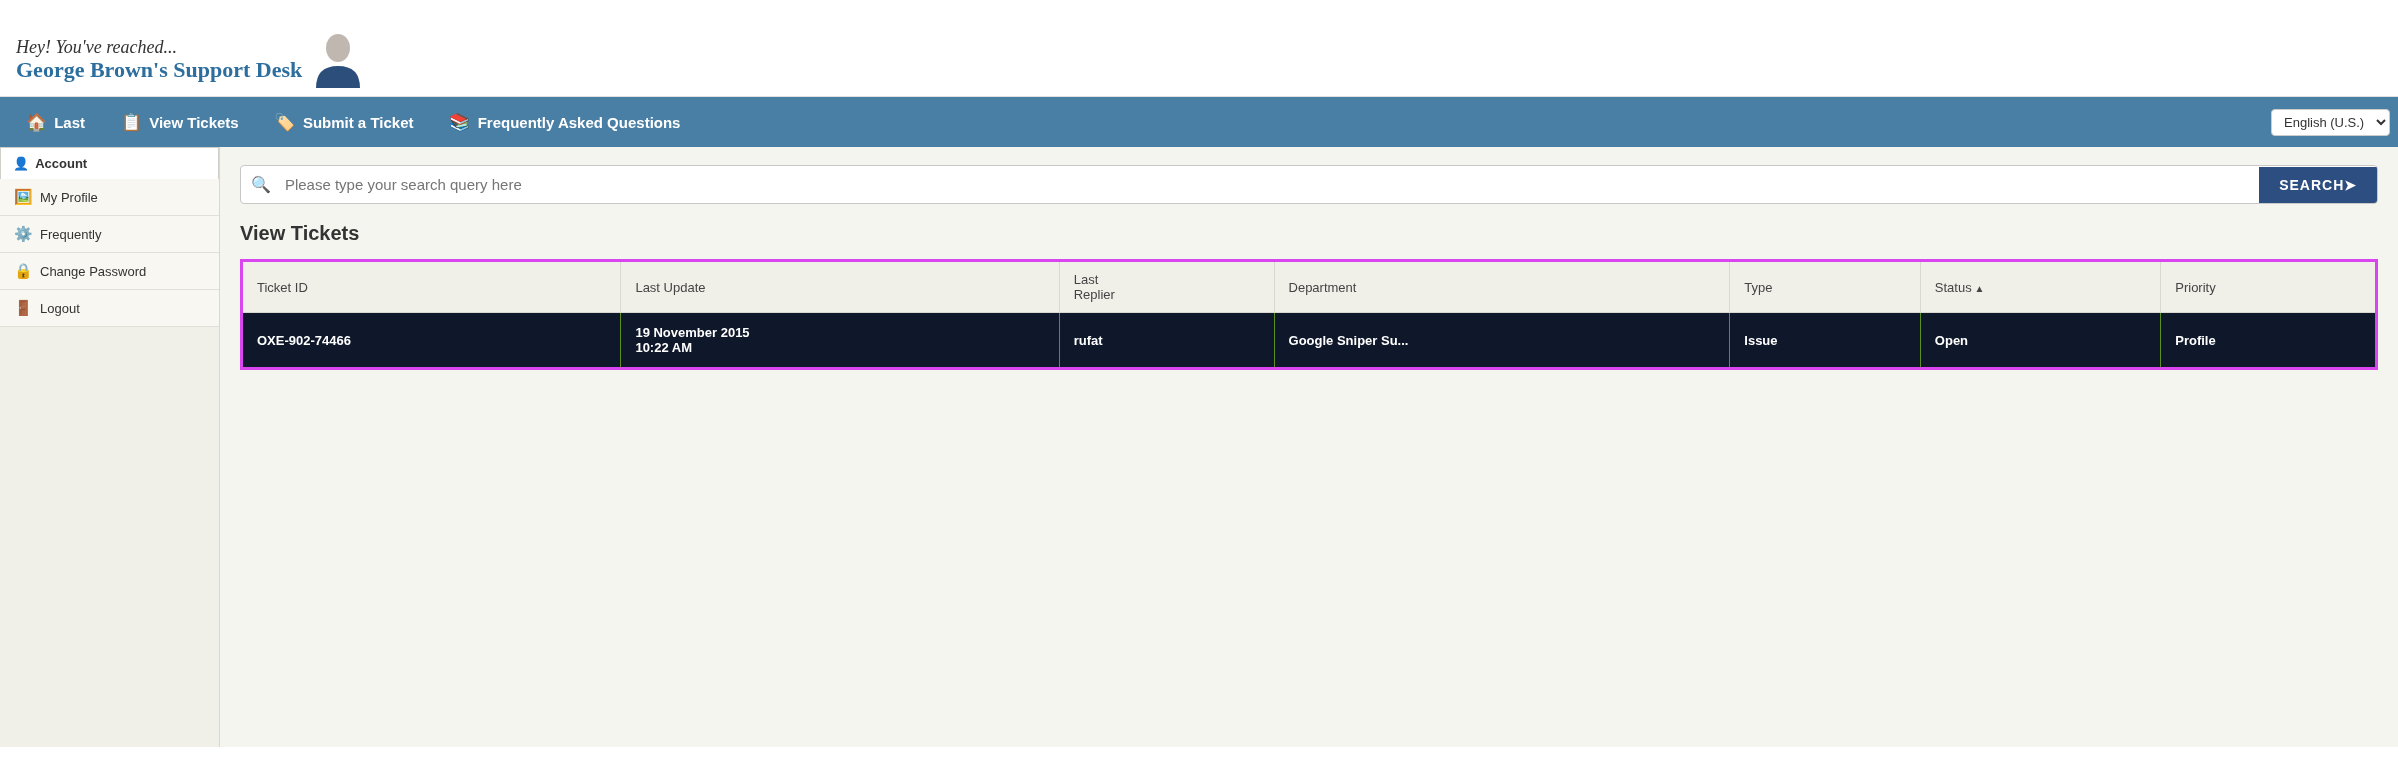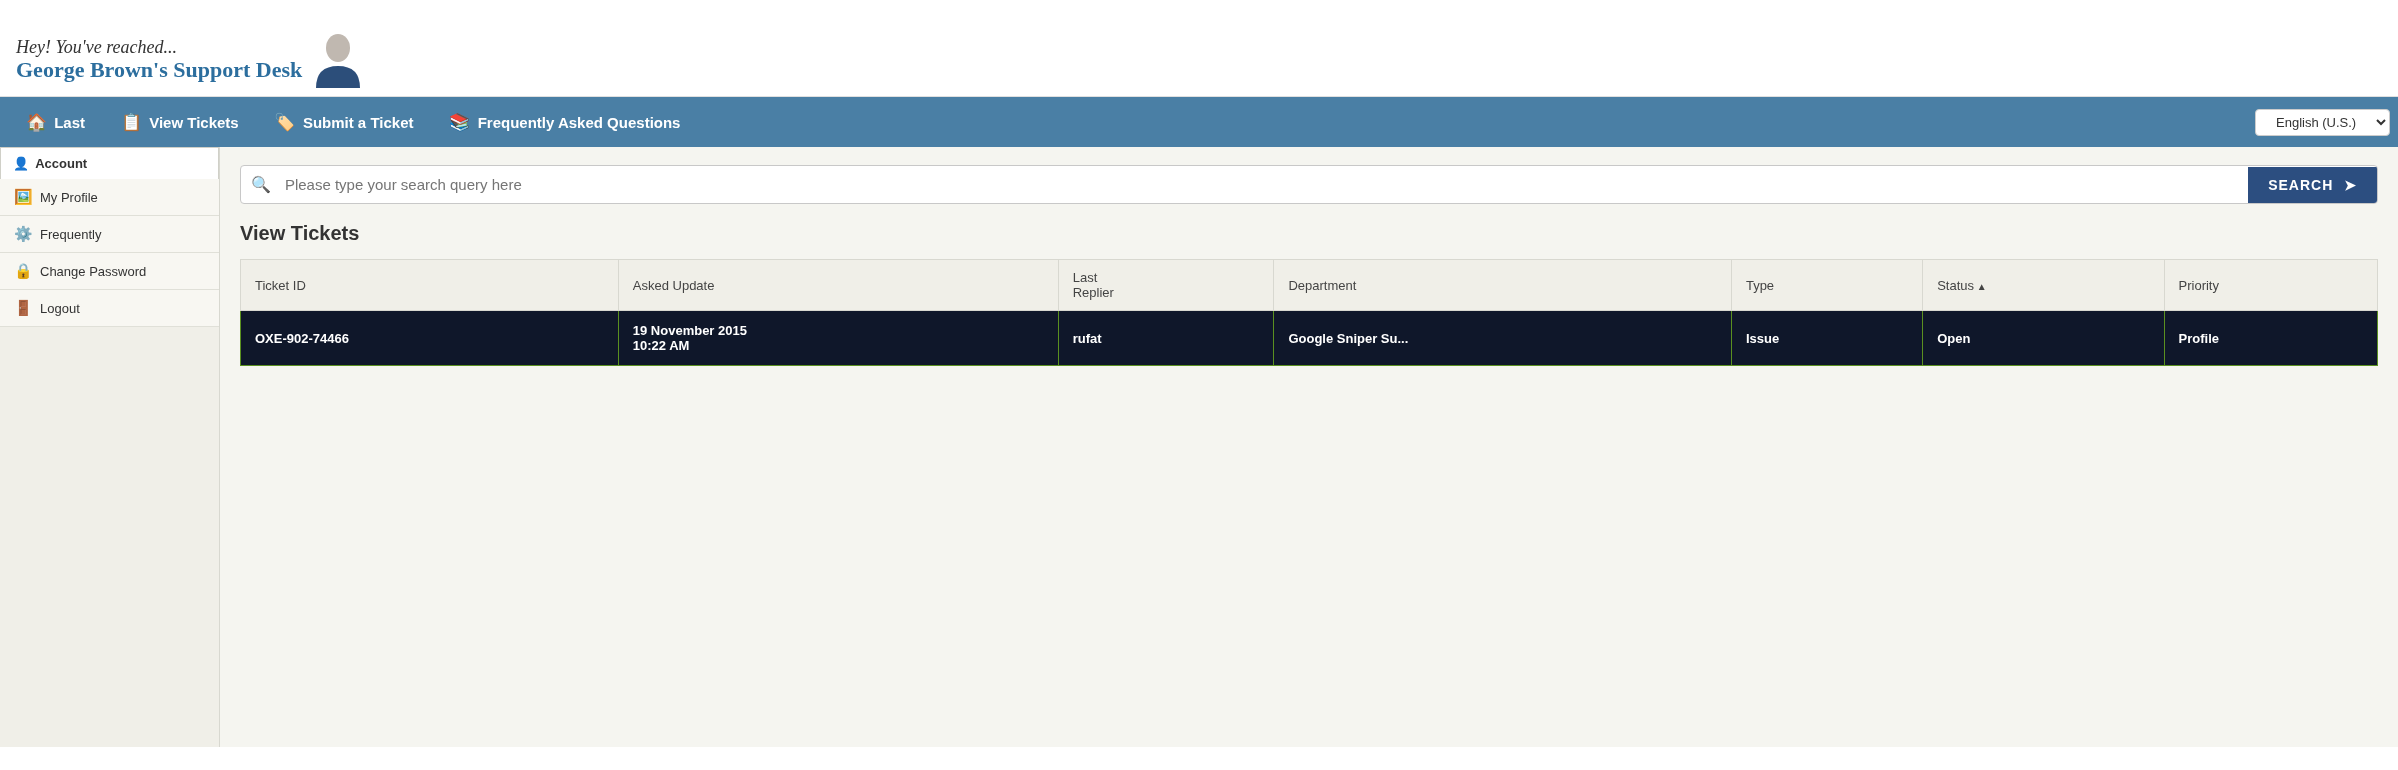--- a/index.html
+++ b/index.html
@@ -55,21 +55,21 @@
       font-weight: bold;
       cursor: pointer;
       white-space: nowrap;
     }
     .nav-item .nav-icon { margin-right: 7px; font-size: 17px; }
     .nav-spacer { flex: 1; }
     .lang-select {
       background: #fff;
       border: 1px solid #ccc;
       border-radius: 4px;
-      padding: 4px 16px;
+      padding: 4px 8px;
       font-size: 13px;
       cursor: pointer;
       color: #333;
     }
 
     
     #main {
       display: flex;
       background: #f5f5f0;
       min-height: 600px;
@@ -141,41 +141,41 @@
     #search-btn {
       background: #2c4e80;
       color: #fff;
       border: none;
       padding: 10px 20px;
       font-size: 14px;
       font-weight: bold;
       cursor: pointer;
       display: flex;
       align-items: center;
-      gap: 11px;
+      gap: 0;
       letter-spacing: 1px;
     }
 
     
     #tickets-section {
       background: #f5f5f0;
     }
     #tickets-title {
       font-size: 20px;
       font-weight: bold;
       color: #333;
       margin-bottom: 14px;
     }
 
     
     #tickets-table {
       width: 100%;
       border-collapse: collapse;
       background: #fff;
-      border: 1px solid #d946ef;
+      border: 3px solid #d946ef;
     }
     #tickets-table th {
       background: #f0efe8;
       border: 1px solid #d8d8d0;
       padding: 10px 14px;
       font-size: 13px;
       font-weight: normal;
       color: #444;
       text-align: left;
     }
@@ -276,21 +276,21 @@
       </button>
     </div>
 
     <div id="tickets-section">
       <div id="tickets-title">View Tickets</div>
 
       <table id="tickets-table">
         <thead>
           <tr>
             <th>Ticket ID</th>
-            <th>Asked Update</th>
+            <th>Last Update</th>
             <th>Last<br>Replier</th>
             <th>Department</th>
             <th>Type</th>
             <th class="th-with-arrow">Status</th>
             <th>Priority</th>
           </tr>
         </thead>
         <tbody>
           <tr class="ticket-row">
             <td>OXE-902-74466</td>

